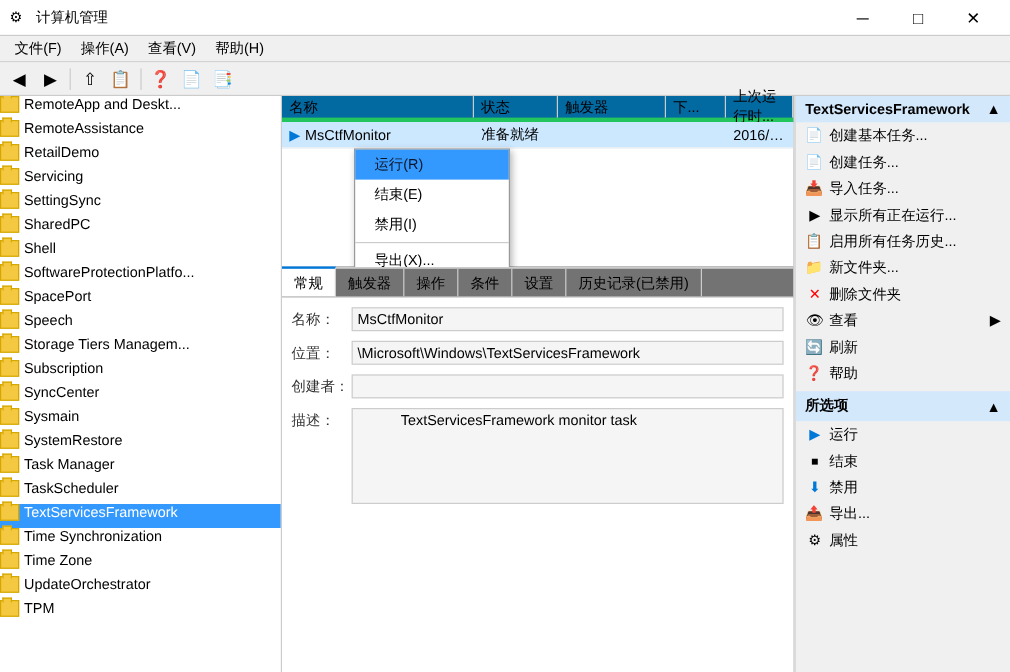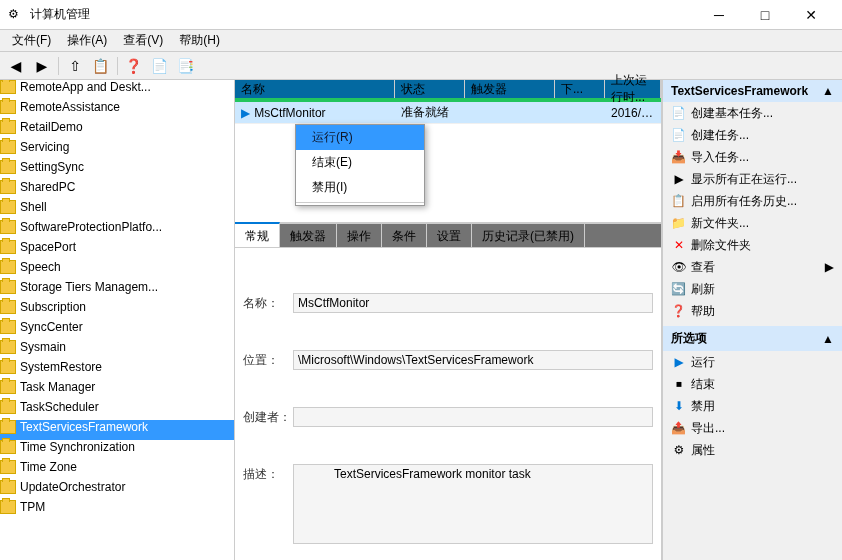--- a/index.html
+++ b/index.html
@@ -194,21 +194,20 @@
     .detail-panel {
       flex: 1;
       padding: 8px;
       overflow-y: auto;
       background: #fff;
     }
     .detail-row {
       display: flex;
       margin-bottom: 8px;
       align-items: flex-start;
-      margin-top: 37px;
     }
     .detail-label {
       width: 50px;
       font-size: 12px;
       color: #333;
       flex-shrink: 0;
       padding-top: 2px;
     }
     .detail-value {
       flex: 1;
@@ -405,20 +404,21 @@
         <div class="task-cell" style="width:90px"></div>
         <div class="task-cell" style="width:50px"></div>
         <div class="task-cell" style="flex:1">2016/10/9...</div>
       </div>
 
       <div class="context-menu">
         <div class="ctx-item active">运行(R)</div>
         <div class="ctx-item">结束(E)</div>
         <div class="ctx-item">禁用(I)</div>
         <div class="ctx-sep"></div>
+        <div class="ctx-item">导出(X)...</div>
 
       </div>
     </div>
 
     <div class="detail-tabs">
       <div class="tab active">常规</div>
       <div class="tab">触发器</div>
       <div class="tab">操作</div>
       <div class="tab">条件</div>
       <div class="tab">设置</div>

